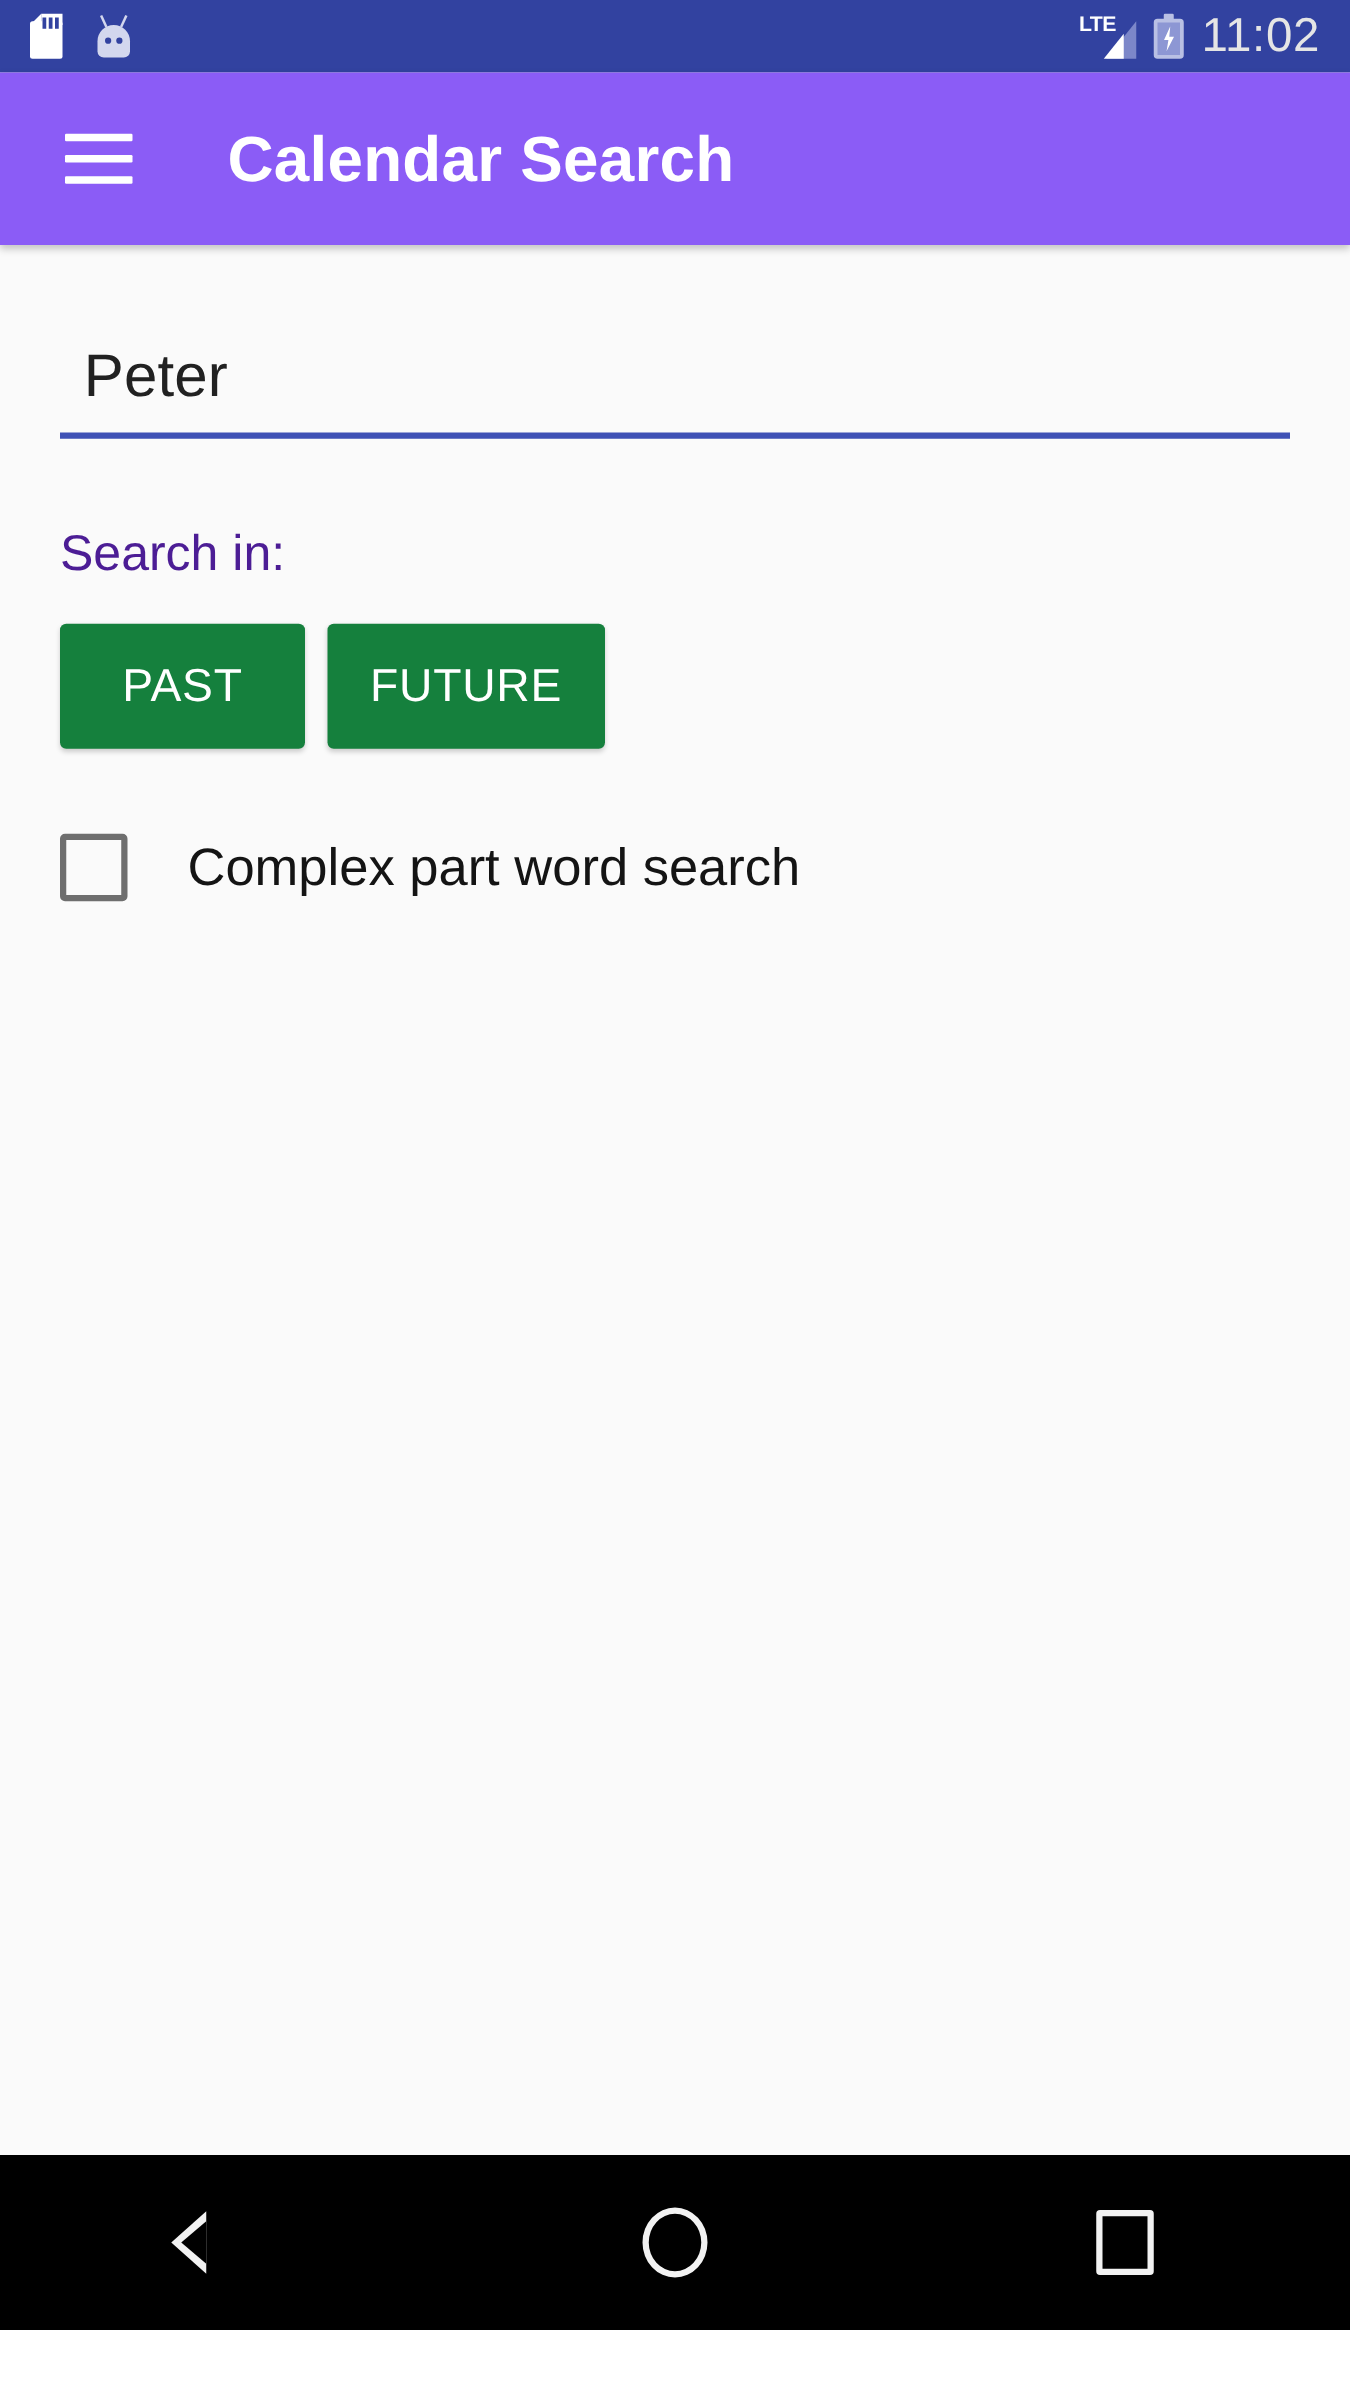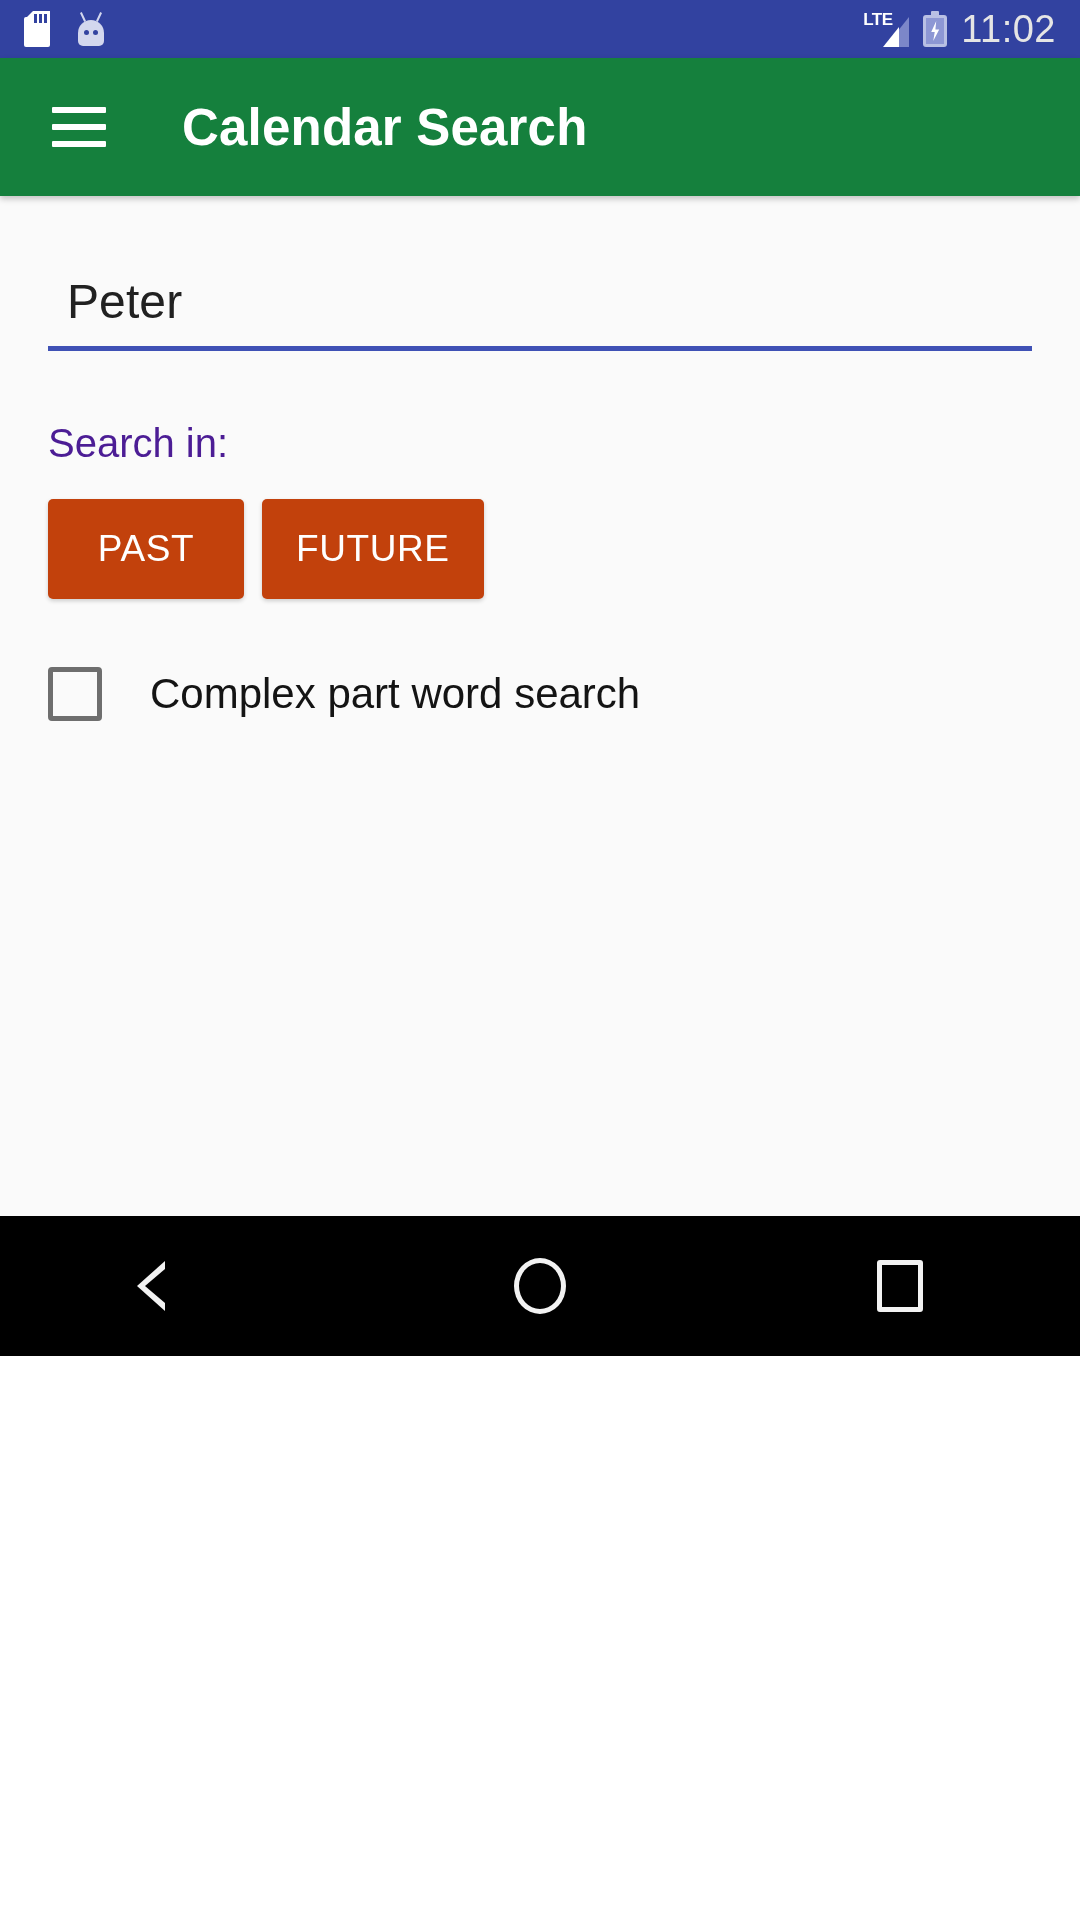--- a/index.html
+++ b/index.html
@@ -4,21 +4,21 @@
 <style>
   * { margin:0; padding:0; box-sizing:border-box; }
   html, body {
     width:1080px; height:1920px;
     background:#ffffff;
     font-family:"Liberation Sans", sans-serif;
     overflow:hidden;
   }
   #screen {
     position:relative;
-    width:1080px; height:1356px;
+    width:1080px; height:1864px;
     background:#fafafa;
     display:flex; flex-direction:column;
   }
 
   
   .status-bar {
     height:58px;
     background:#3242a0;
     display:flex; align-items:center;
     padding:0 24px;
@@ -107,21 +107,21 @@
     clip-path:polygon(60% 0, 10% 55%, 45% 55%, 30% 100%, 90% 42%, 52% 42%);
   }
   .clock {
     font-size:38px; color:#e5e5e5; font-weight:400;
     letter-spacing:0.5px; line-height:1;
   }
 
   
   .app-bar {
     height:138px;
-    background:#15803d;
+    background:#8b5cf6;
     display:flex; align-items:center;
     padding:16px 52px;
     flex:0 0 auto;
     box-shadow:0 3px 6px rgba(0,0,0,0.22);
     position:relative; z-index:5;
   }
   .hamburger {
     width:54px; height:40px;
     display:flex; flex-direction:column; justify-content:space-between;
     cursor:pointer;
@@ -161,21 +161,21 @@
     margin-top:72px;
     font-size:40px; color:#4c1d95;
     line-height:1;
   }
 
   .scope-buttons {
     margin-top:36px;
     display:flex; gap:18px;
   }
   .scope-btn {
-    background:#c2410c;
+    background:#15803d;
     color:#ffffff;
     border:none;
     border-radius:5px;
     font-family:"Liberation Sans", sans-serif;
     font-size:37px;
     letter-spacing:0.6px;
     height:100px;
     padding:0 34px;
     min-width:196px;
     cursor:pointer;

